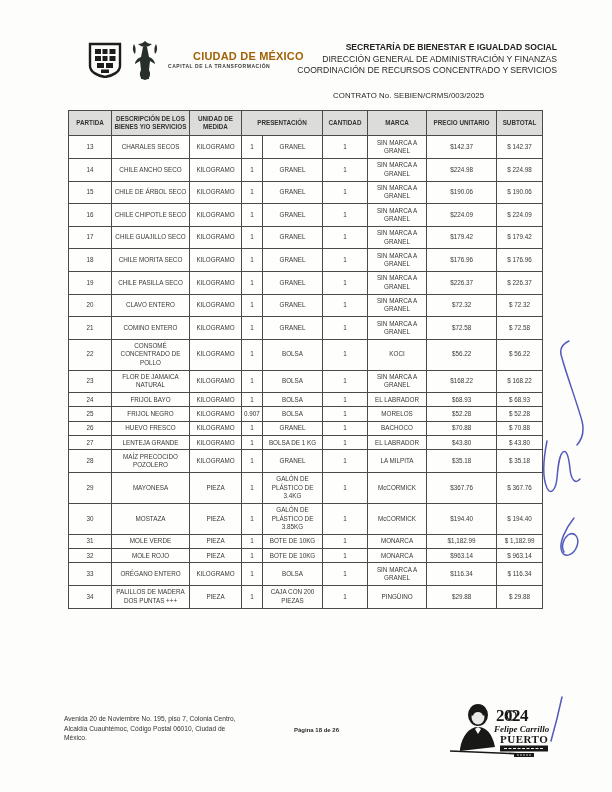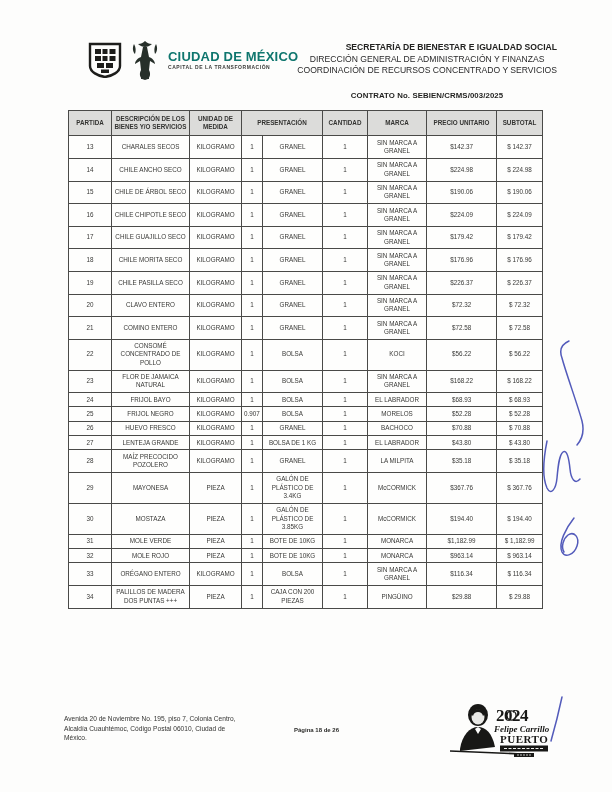--- a/index.html
+++ b/index.html
@@ -4,27 +4,27 @@
 <style>
   html,body{margin:0;padding:0;background:#ffffff;}
   .page{
     position:relative;width:612px;height:792px;background:#fdfdfc;
     font-family:"Liberation Sans","DejaVu Sans",sans-serif;color:#2f2f2d;
     overflow:hidden;
   }
   
   .hdr-logos{position:absolute;left:88px;top:40px;display:flex;align-items:center;gap:8px;}
   .hdr-wordmark{line-height:1;}
-  .hdr-wordmark .t1{font-size:13px;font-weight:bold;color:#0f766e;letter-spacing:.2px;}
+  .hdr-wordmark .t1{font-size:11px;font-weight:bold;color:#a16207;letter-spacing:.2px;margin-left:25px;}
   .hdr-wordmark .t2{font-size:5px;color:#3a3a38;letter-spacing:.55px;margin-top:2px;font-weight:bold;}
   .hdr-org{position:absolute;right:55px;top:42px;text-align:right;line-height:1.35;}
   .hdr-org .l1{font-size:8.6px;font-weight:bold;color:#222220;}
-  .hdr-org .l2{font-size:8.6px;color:#29292a;text-align:center;}
-  .contract-line{position:absolute;left:333px;top:91px;width:188px;text-align:center;
-    font-size:7.8px;font-weight:bold;color:#1f1f1d;letter-spacing:.1px;}
+  .hdr-org .l2{font-size:8.6px;color:#29292a;}
+  .contract-line{position:absolute;left:333px;top:91px;width:188px;text-align:left;
+    font-size:7.8px;font-weight:normal;color:#1f1f1d;letter-spacing:.1px;}
   
   .tbl-wrap{position:absolute;left:68px;top:110px;width:474px;}
   table{border-collapse:collapse;table-layout:fixed;width:474px;}
   th,td{border:0.9px solid #4a4a48;vertical-align:middle;text-align:center;
     overflow:hidden;word-wrap:break-word;}
   th{background:#dcdcda;font-size:6.3px;font-weight:bold;color:#333331;
     padding:4px 1px;line-height:1.3;}
   td{background:#fefefd;font-size:6.3px;color:#383836;padding:2.5px 1px;line-height:1.32;}
   
   .foot-address{position:absolute;left:64px;top:714px;width:185px;font-size:6.6px;

